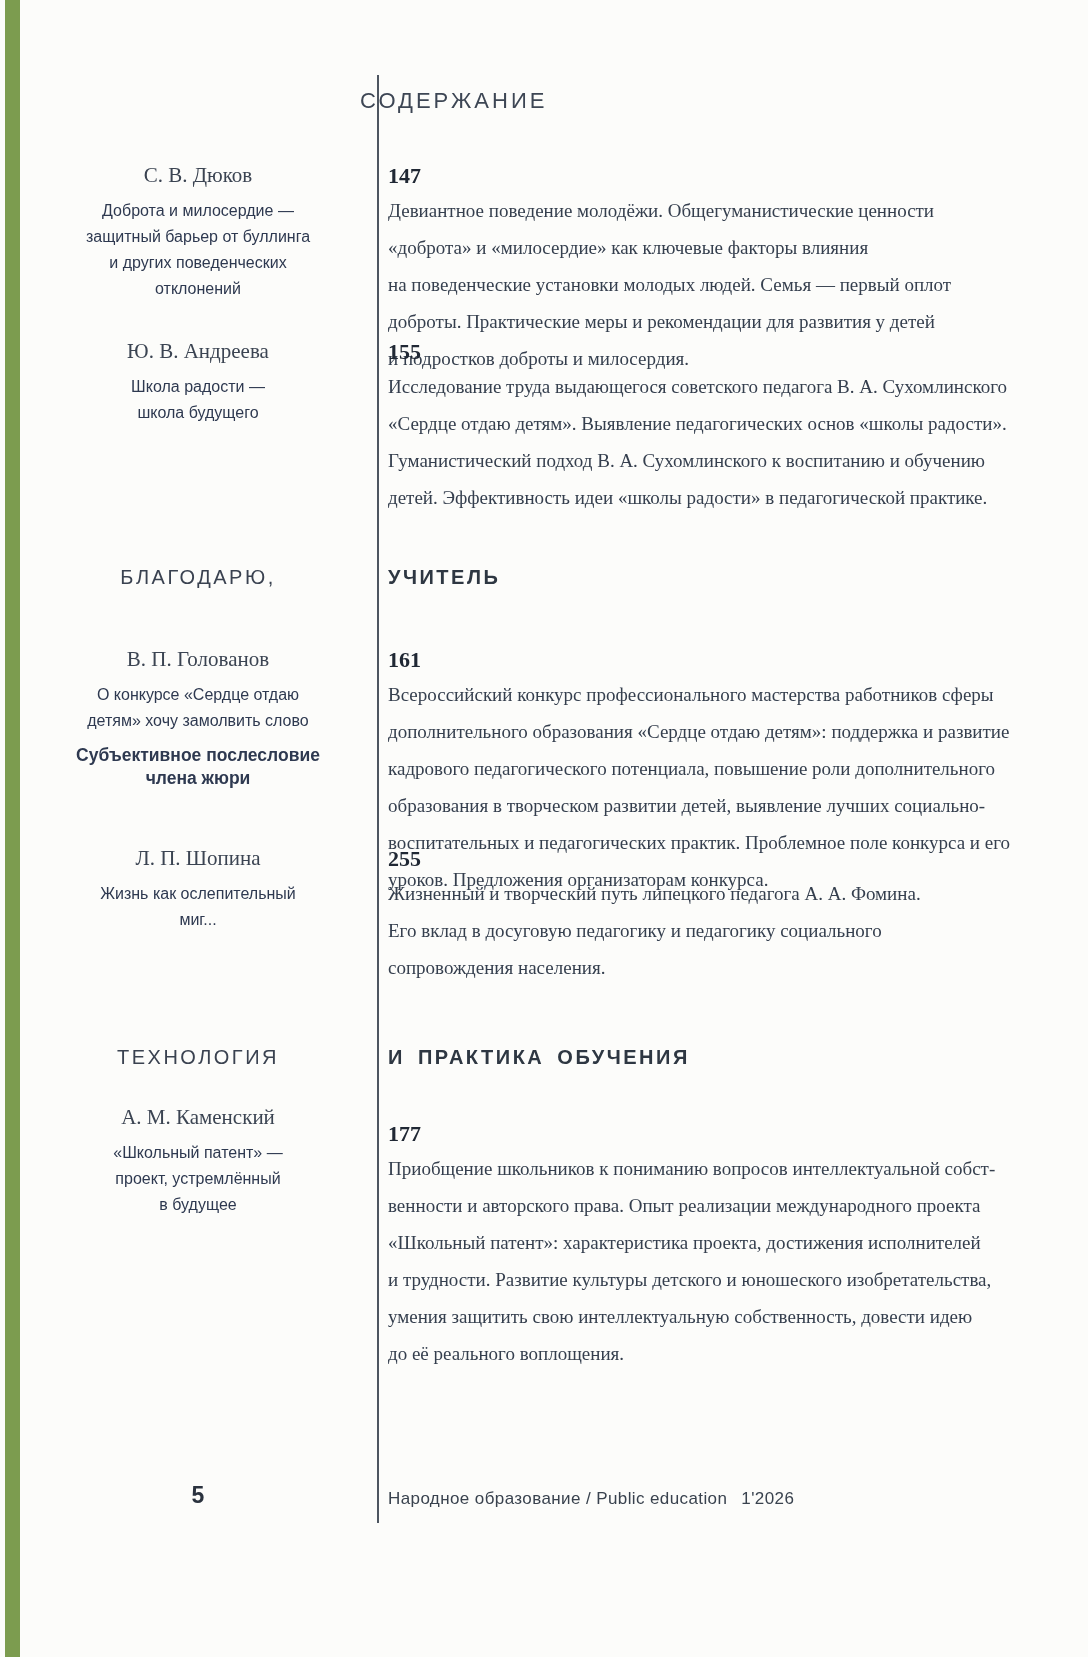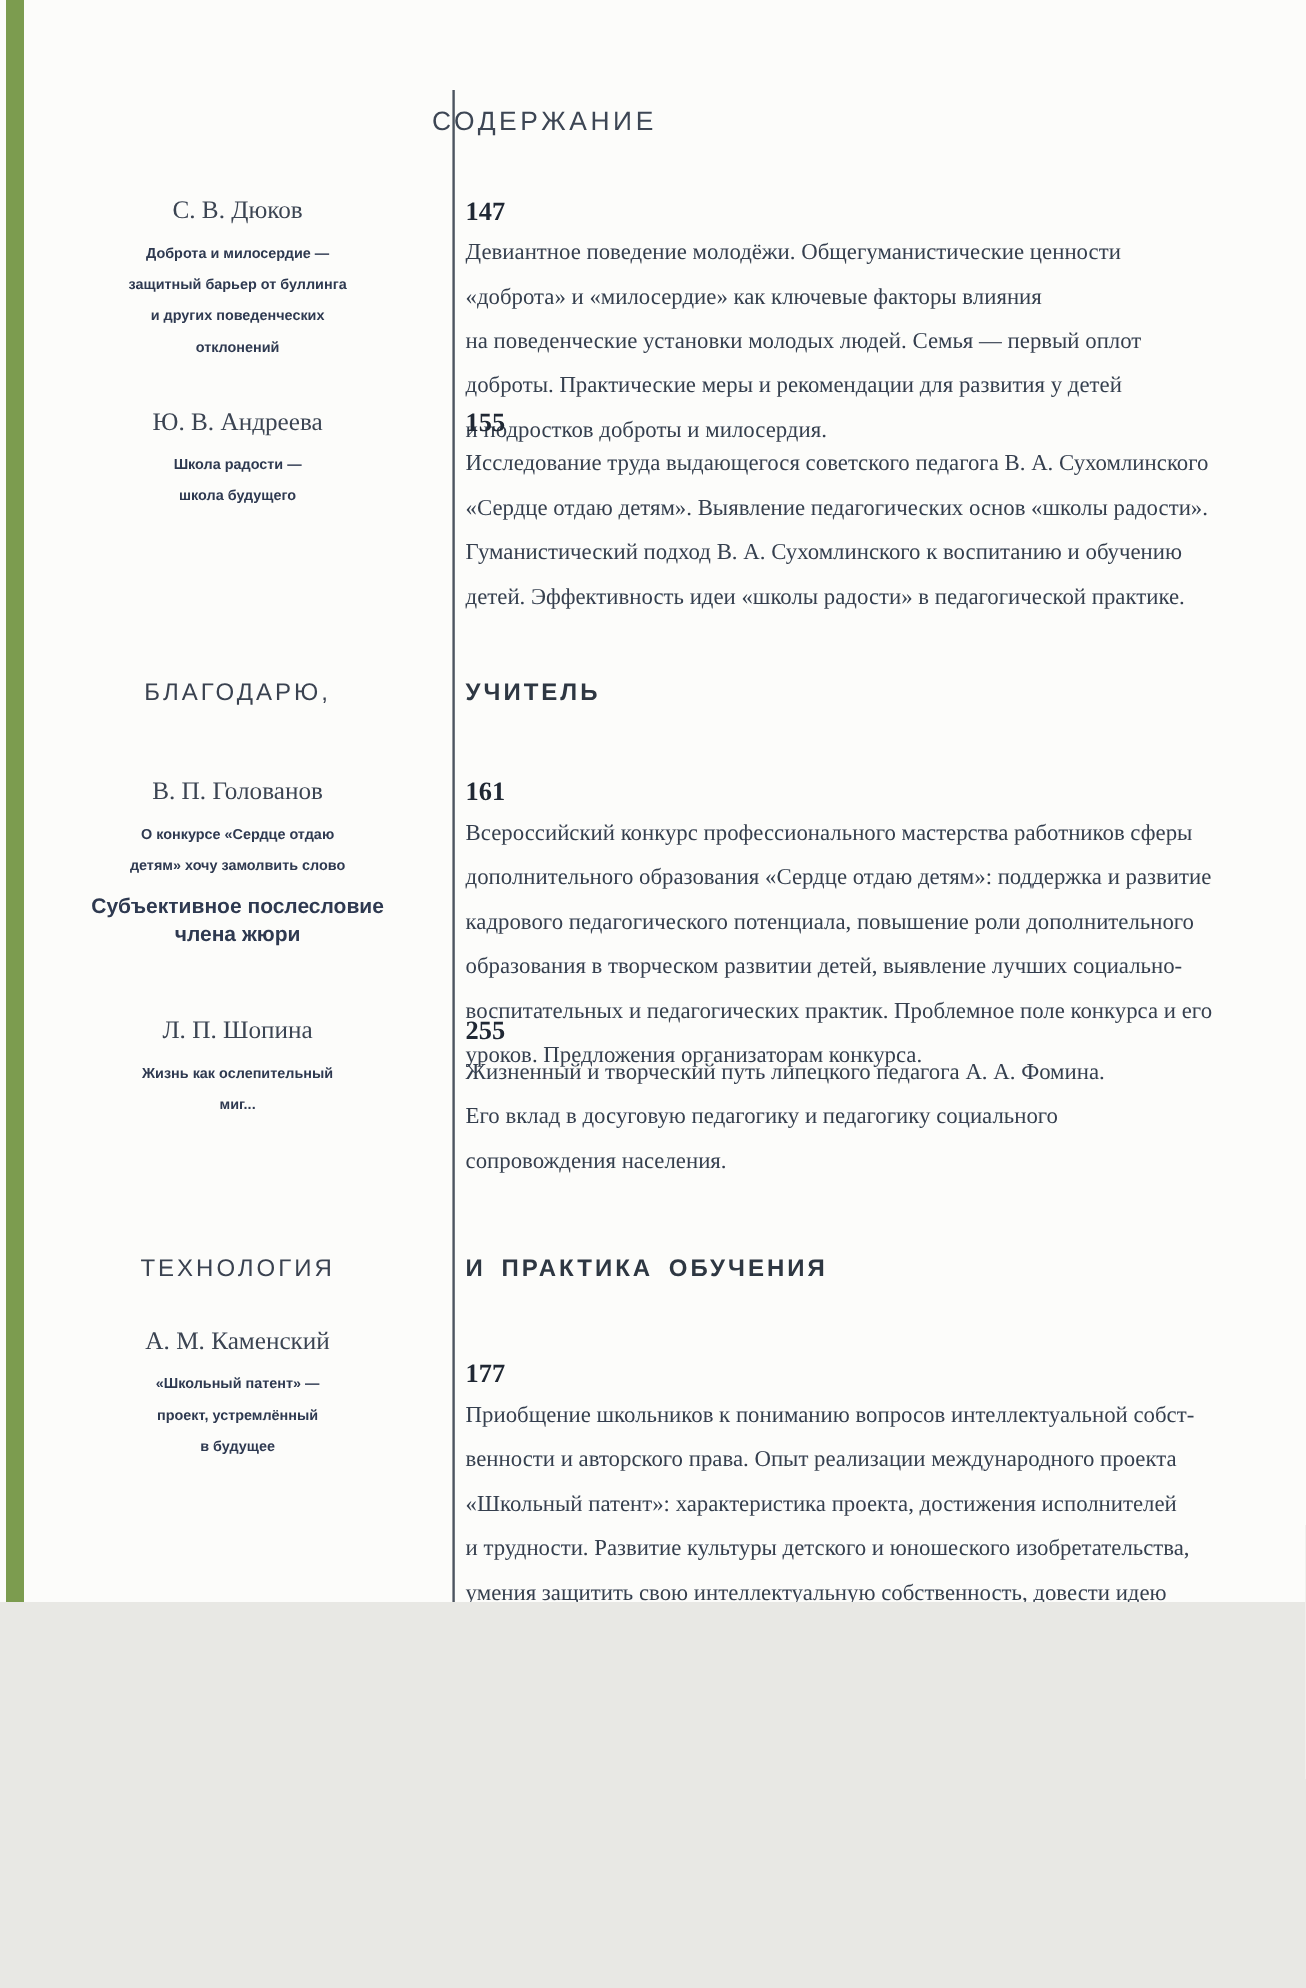--- a/index.html
+++ b/index.html
@@ -1,18 +1,18 @@
 <!DOCTYPE html>
 <html><head>
 <meta charset="utf-8">
 <style>
   html,body { margin:0; padding:0; background:#e8e8e4; }
   #page {
     position:relative;
-    width:1088px; height:1335px;
+    width:1088px; height:1657px;
     margin:0 auto;
     background:#fcfcfa;
     font-family:"Liberation Serif", serif;
     color:#353f4e;
     overflow:hidden;
   }
   .abs { position:absolute; }
   #spine {
     position:absolute; left:5px; top:0; width:15px; height:100%;
     background:#7c9c4f;
@@ -25,22 +25,22 @@
     font-family:"Liberation Sans", sans-serif;
     font-size:22px; letter-spacing:3px; color:#3d4654; font-weight:400;
   }
   .left-col { left:38px; width:320px; text-align:center; }
   .right-col { left:388px; width:662px; }
   .author {
     font-family:"Liberation Serif", serif;
     font-size:21px; line-height:26px; color:#3b4452; margin:0 0 5px 0;
   }
   .title {
-    font-family:"Liberation Sans", sans-serif; font-weight:700;
-    font-size:12px; line-height:26px; color:#2e3950;
+    font-family:"Liberation Sans", sans-serif; font-weight:400;
+    font-size:16px; line-height:26px; color:#2e3950;
     white-space:pre-line; margin:10px;
   }
   .subtitle {
     font-family:"Liberation Sans", sans-serif; font-weight:700;
     font-size:17.5px; line-height:23px; color:#2e3950;
     white-space:pre-line; margin:2px 0 0 0;
   }
   .pagenum {
     font-family:"Liberation Serif", serif; font-weight:700;
     font-size:22px; line-height:24px; color:#202834; margin:0 0 4px 0;
@@ -142,21 +142,21 @@
 
   <div class="abs left-col sec-left" style="top:1046px;">ТЕХНОЛОГИЯ</div>
   <div class="abs right-col sec-right" style="top:1046px;">И ПРАКТИКА ОБУЧЕНИЯ</div>
 
   <div class="abs left-col" style="top:1104px;">
     <p class="author">А. М. Каменский</p>
     <p class="title">«Школьный патент» —
 проект, устремлённый
 в будущее</p>
   </div>
-  <div class="abs right-col" style="top:1122px;margin-top:11px;">
+  <div class="abs right-col" style="top:1122px;">
     <p class="pagenum">177</p>
     <p class="abstract">Приобщение школьников к пониманию вопросов интеллектуальной собст-
 венности и авторского права. Опыт реализации международного проекта
 «Школьный патент»: характеристика проекта, достижения исполнителей
 и трудности. Развитие культуры детского и юношеского изобретательства,
 умения защитить свою интеллектуальную собственность, довести идею
 до её реального воплощения.</p>
   </div>
 
   <div class="abs left-col footer-num" style="top:1482px;">5</div>

